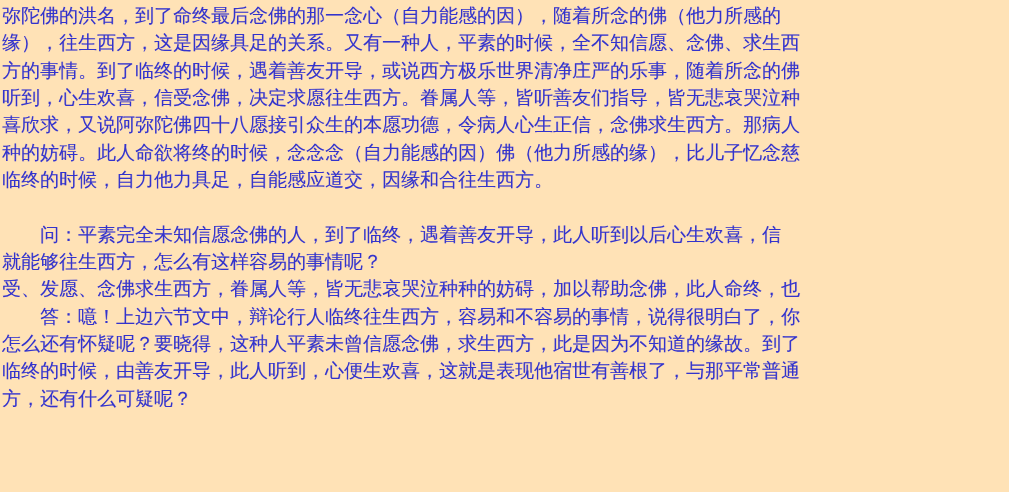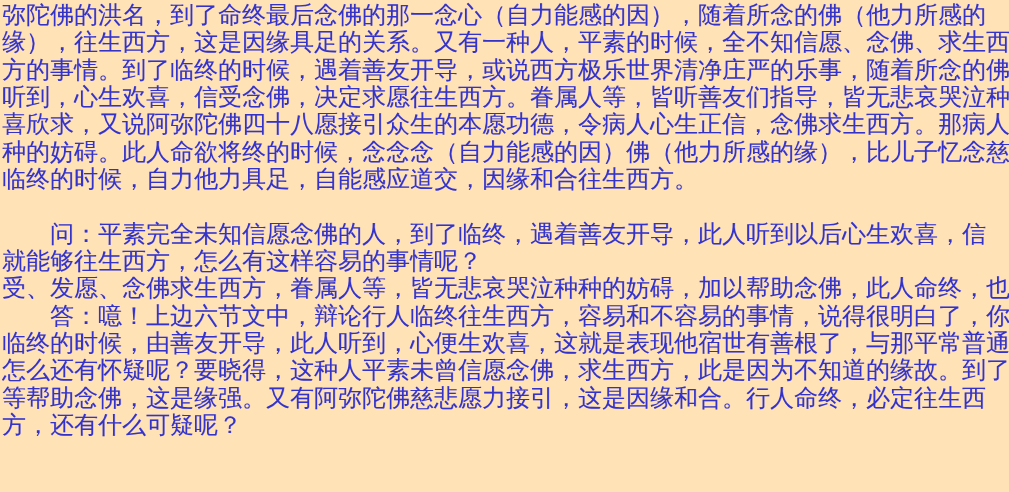--- a/index.html
+++ b/index.html
@@ -12,21 +12,21 @@
     height: 492px;
     overflow: hidden;
     background: var(--bg);
   }
   .page {
     width: 1009px;
     height: 492px;
     background: var(--bg);
     color: var(--fg);
     font-family: "DejaVu Sans", sans-serif;
-    font-size: 24px;
+    font-size: 19px;
     line-height: 27.33px;
     padding: 2px 0 0 2px;
   }
   .line {
     white-space: pre;
     height: 27.33px;
     overflow: hidden;
     letter-spacing: 0px;
     
     text-shadow: 0.4px 0.4px 0 rgba(90, 90, 220, 0.35);
@@ -53,19 +53,18 @@
   <div class="spacer"></div>
 
   <div>
     <div class="line">　　问：平素完全未知信愿念佛的人，到了临终，遇着善友开导，此人听到以后心生欢喜，信</div>
     <div class="line">就能够往生西方，怎么有这样容易的事情呢？</div>
     <div class="line">受、发愿、念佛求生西方，眷属人等，皆无悲哀哭泣种种的妨碍，加以帮助念佛，此人命终，也</div>
   </div>
 
   <div>
     <div class="line">　　答：噫！上边六节文中，辩论行人临终往生西方，容易和不容易的事情，说得很明白了，你</div>
+    <div class="line">怎么还有怀疑呢？要晓得，这种人平素未曾信愿念佛，求生西方，此是因为不知道的缘故。到了</div>
     <div class="line">临终的时候，由善友开导，此人听到，心便生欢喜，这就是表现他宿世有善根了，与那平常普通</div>
-    <div class="line">怎么还有怀疑呢？要晓得，这种人平素未曾信愿念佛，求生西方，此是因为不知道的缘故。到了</div>
-    <div class="line">等帮助念佛，这是缘强。又有阿弥陀佛慈悲愿力接引，这是因缘和合。行人命终，必定往生西</div>
     <div class="line">方，还有什么可疑呢？</div>
   </div>
 
 </div>
 
 </body></html>

